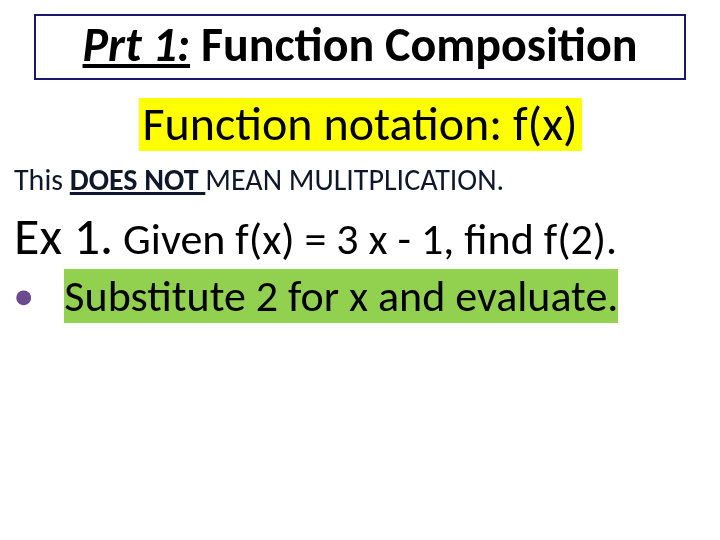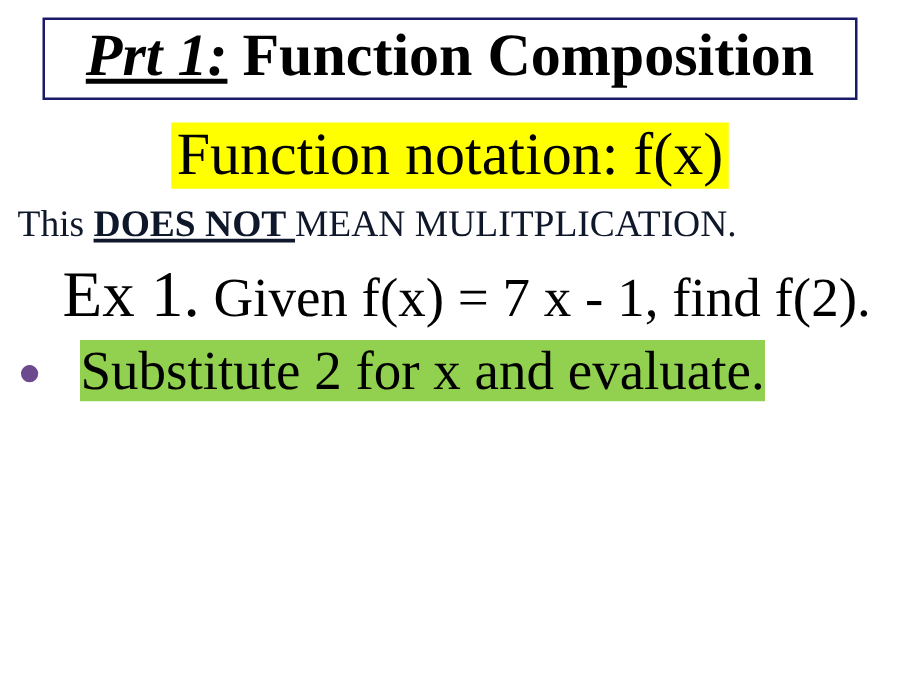--- a/index.html
+++ b/index.html
@@ -9,21 +9,20 @@
     height: 540px;
     background: #ffffff;
     font-family: Calibri, Arial, sans-serif;
     overflow: hidden;
   }
   .slide {
     position: relative;
     width: 720px;
     height: 540px;
     box-sizing: border-box;
-    font-family: Liberation Serif, serif;
   }
   .title-box {
     position: absolute;
     left: 34px;
     top: 14px;
     width: 652px;
     border: 2px solid #1a1a6a;
     padding: 4px 8px 8px 8px;
     box-sizing: border-box;
     font-size: 48px;
@@ -68,21 +67,20 @@
     left: 14px;
     top: 205px;
     width: 692px;
     font-size: 44px;
     color: #000;
     line-height: 1.22;
   }
   .ex-label {
     font-size: 52px;
     font-weight: normal;
-    margin-left: 36px;
   }
   .bullet-row {
     margin-top: 2px;
   }
   .bullet {
     color: #6b4a90;
     font-size: 32px;
     display: inline-block;
     vertical-align: middle;
     margin-right: 4px;
@@ -113,21 +111,21 @@
     <span class="subtitle">Function notation: f(x)</span>
   </div>
 
   <div class="note">
     <span>This </span><strong><span class="underlined">DOES NOT </span></strong><span>MEAN MULITPLICATION.</span>
   </div>
 
   <div class="body">
 
     <div>
-      <span class="ex-label">Ex 1.</span><span> Given f(x) = 7 x - 1, find f(2).</span>
+      <span class="ex-label">Ex 1.</span><span> Given f(x) = 3 x - 1, find f(2).</span>
     </div>
 
     <div class="bullet-row">
       <span class="bullet">●</span><span class="hl-green">Substitute 2 for x and evaluate.</span>
     </div>
 
 
   </div>
 
 </div>

